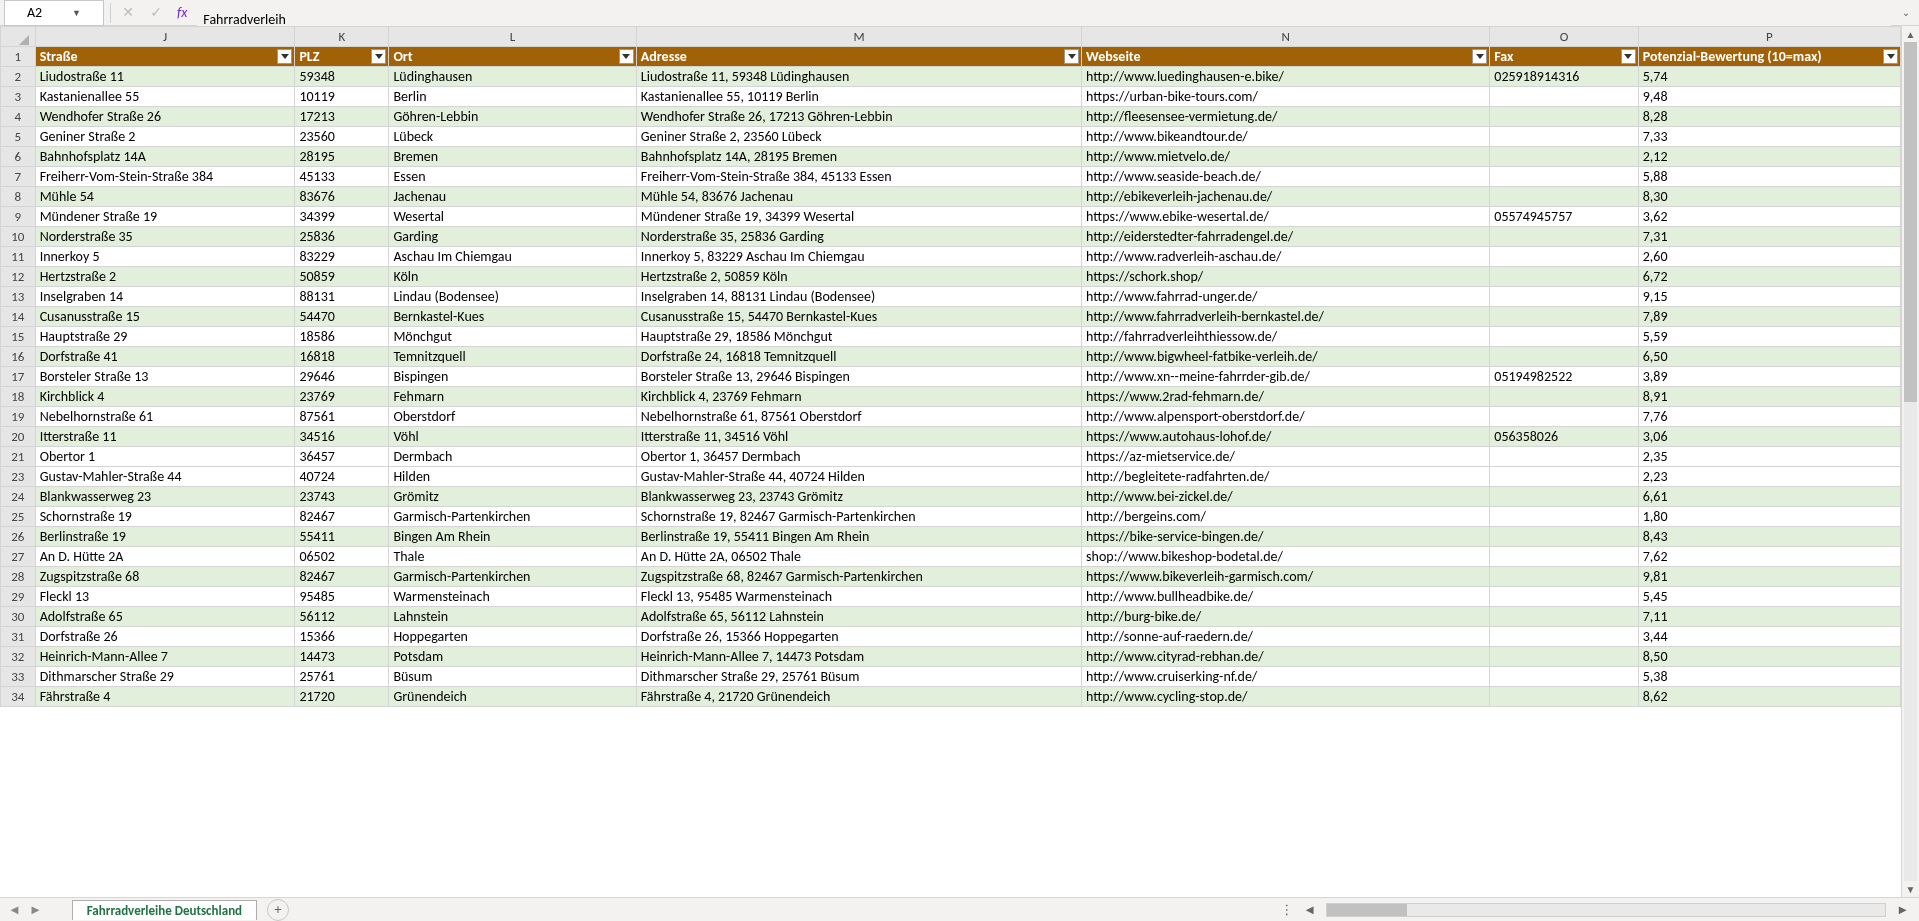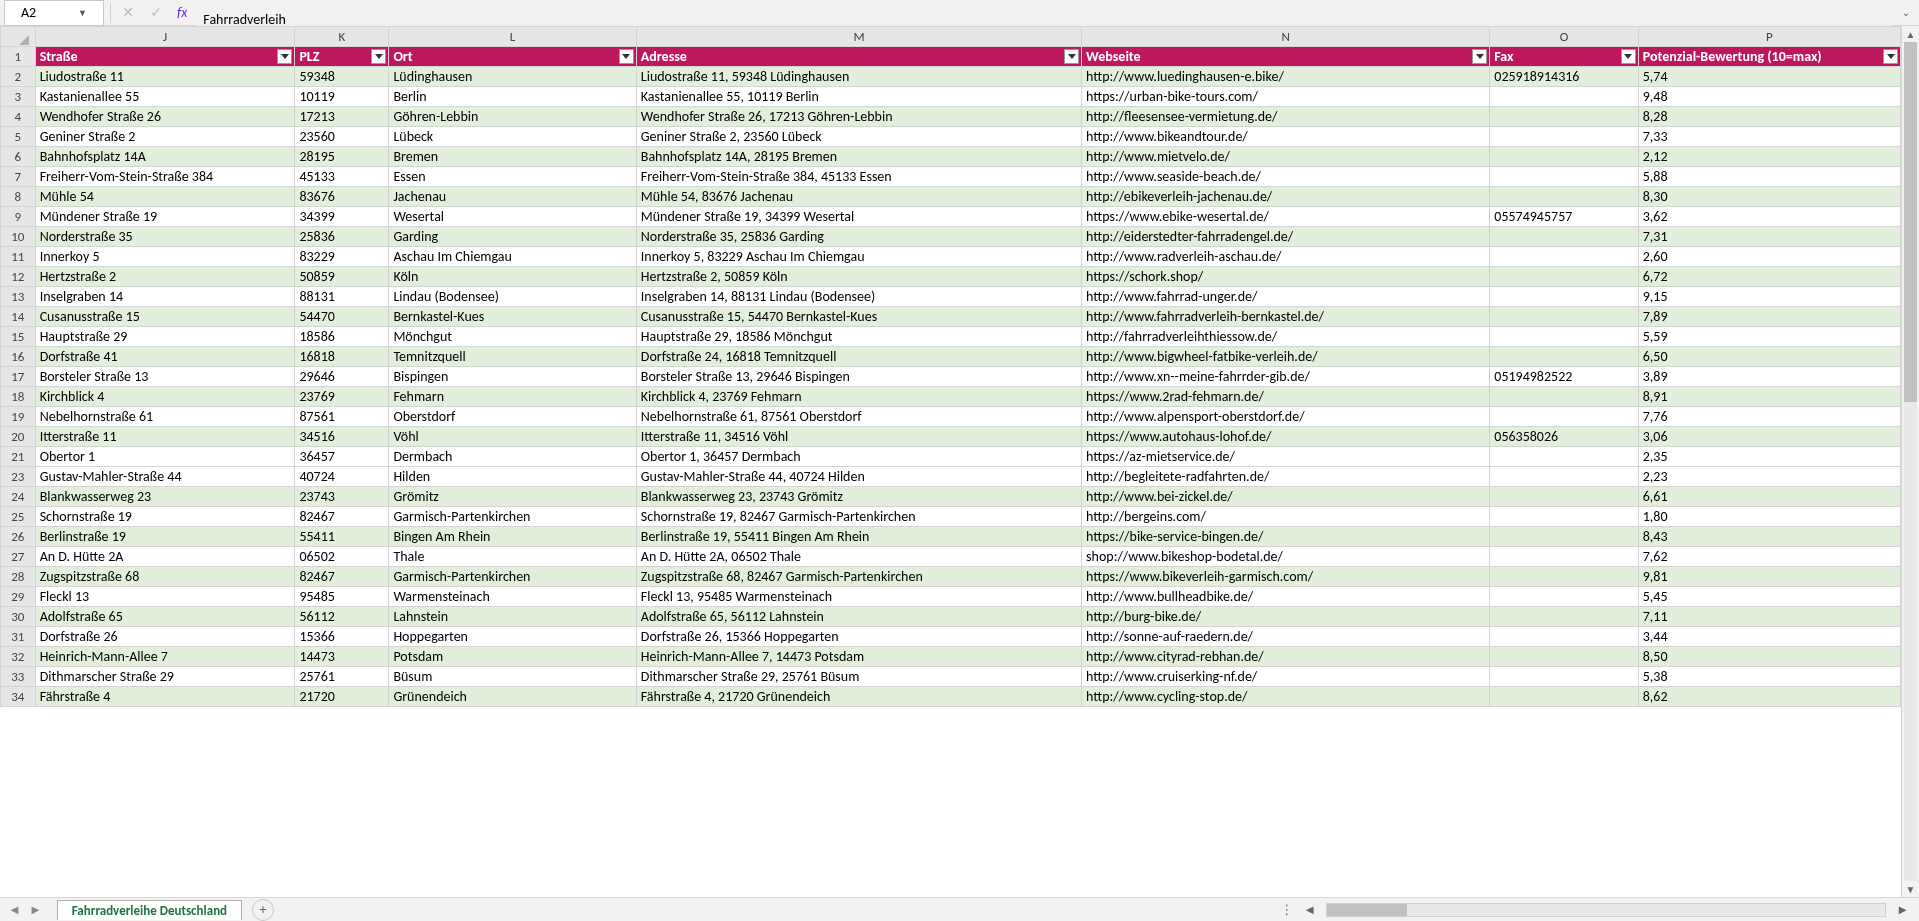--- a/index.html
+++ b/index.html
@@ -1,39 +1,39 @@
 <!DOCTYPE html>
 <html><head>
 <meta charset="utf-8">
 <style>
 * { box-sizing: border-box; margin: 0; padding: 0; }
 html, body { width: 100%; height: 100%; overflow: hidden; font-family: Calibri, Arial, sans-serif; font-size: 14px; background: #fff; }
 
 
 .formula-bar { display: flex; align-items: center; height: 26px; background: #f3f2f1; border-bottom: 1px solid #d6d6d6; padding: 0 4px; gap: 6px; }
-.name-box { display: flex; align-items: center; width: 100px; height: 26px; background: #fff; border: 1px solid #c8c8c8; padding: 0 16px; justify-content: space-between; }
+.name-box { display: flex; align-items: center; width: 100px; height: 26px; background: #fff; border: 1px solid #c8c8c8; padding: 0 22px; justify-content: space-between; }
 .name-box .dd { font-size: 9px; color: #555; }
 .fb-sep { width: 1px; height: 20px; background: #d0d0d0; }
 .fb-btn { width: 22px; height: 22px; display: flex; align-items: center; justify-content: center; color: #888; cursor: default; }
 .fb-btn.disabled { color: #bbb; }
 .fx-label { font-style: italic; color: #6d28d9; padding: 0 4px; }
 .formula-input { flex: 1; height: 22px; border: none; background: #f3f2f1; padding: 0 6px; outline: none; font-family: Calibri, Arial, sans-serif; font-size: 14px; margin-top: 14px; }
 .formula-exp { width: 18px; text-align: center; color: #666; font-size: 10px; }
 
 
 .grid-wrapper { position: absolute; top: 26px; bottom: 24px; left: 0; right: 18px; overflow: hidden; }
 table.grid { border-collapse: collapse; width: 100%; table-layout: fixed; }
 table.grid td, table.grid th { border: 1px solid #d4d4d4; height: 20px; padding: 0 4px; white-space: nowrap; overflow: hidden; text-overflow: clip; }
 th.col-head { background: #e6e6e6; color: #444; font-weight: normal; text-align: center; font-size: 13px; height: 20px; }
 td.row-head { background: #e6e6e6; color: #444; text-align: center; font-size: 13px; width: 28px; }
 .corner { background: #e6e6e6; width: 28px; }
 .corner::after { content:''; display:block; width:0; height:0; border-style:solid; border-width:0 0 10px 10px; border-color:transparent transparent #b0b0b0 transparent; margin-left:14px; margin-top:6px; }
 
 
-tr.thead td.cell { background: #be185d; color: #fff; font-weight: bold; position: relative; }
+tr.thead td.cell { background: #a16207; color: #fff; font-weight: bold; position: relative; }
 tr.thead td.cell .filter { position: absolute; right: 2px; top: 2px; width: 15px; height: 15px; background: #fff; border: 1px solid #999; display: flex; align-items: center; justify-content: center; }
 tr.thead td.cell .filter::after { content: ''; width: 0; height: 0; border-left: 4px solid transparent; border-right: 4px solid transparent; border-top: 5px solid #333; }
 
 
 tr.band td.cell { background: #e2efda; }
 tr.noband td.cell { background: #ffffff; }
 
 .cell.num { text-align: left; }
 
 
@@ -42,21 +42,21 @@
 col.cL { width: 200px; }
 col.cM { width: 360px; }
 col.cN { width: 330px; }
 col.cO { width: 120px; }
 col.cP { width: 212px; }
 
 
 .sheet-bar { position: absolute; bottom: 0; left: 0; right: 0; height: 24px; background: #f3f2f1; border-top: 1px solid #d6d6d6; display: flex; align-items: center; font-size: 13px; }
 .sheet-nav { display:flex; padding: 0 6px; gap: 4px; color: #888; }
 .sheet-nav span { cursor: default; padding: 0 2px; }
-.sheet-tab { background: #fff; border: 1px solid #aeaeae; border-bottom: none; padding: 2px 14px; color: #217346; font-weight: bold; margin-left: 7px; }
+.sheet-tab { background: #fff; border: 1px solid #aeaeae; border-bottom: none; padding: 2px 14px; color: #217346; font-weight: bold; margin-left: 22px; }
 .sheet-add { width: 22px; height: 22px; border: 1px solid #c8c8c8; border-radius: 50%; display:flex; align-items:center; justify-content:center; margin-left: 10px; color: #666; font-size: 14px; }
 .sheet-spacer { flex: 1; }
 .hscroll-ctl { display:flex; align-items:center; gap:10px; padding-right:10px; color:#666; }
 .hscroll-track { width: 560px; height: 14px; background: #e9e9e9; border:1px solid #cfcfcf; position: relative; }
 .hscroll-thumb { position:absolute; left:0; top:0; bottom:0; width: 80px; background:#c1c1c1; }
 
 
 .vscroll { position:absolute; top:26px; bottom:24px; right:0; width:18px; background:#f3f2f1; border-left:1px solid #d6d6d6; }
 .vscroll .track { position:absolute; top:16px; bottom:16px; left:2px; right:2px; background:#e9e9e9; }
 .vscroll .thumb { position:absolute; top:0; left:0; right:0; height:360px; background:#c1c1c1; }

